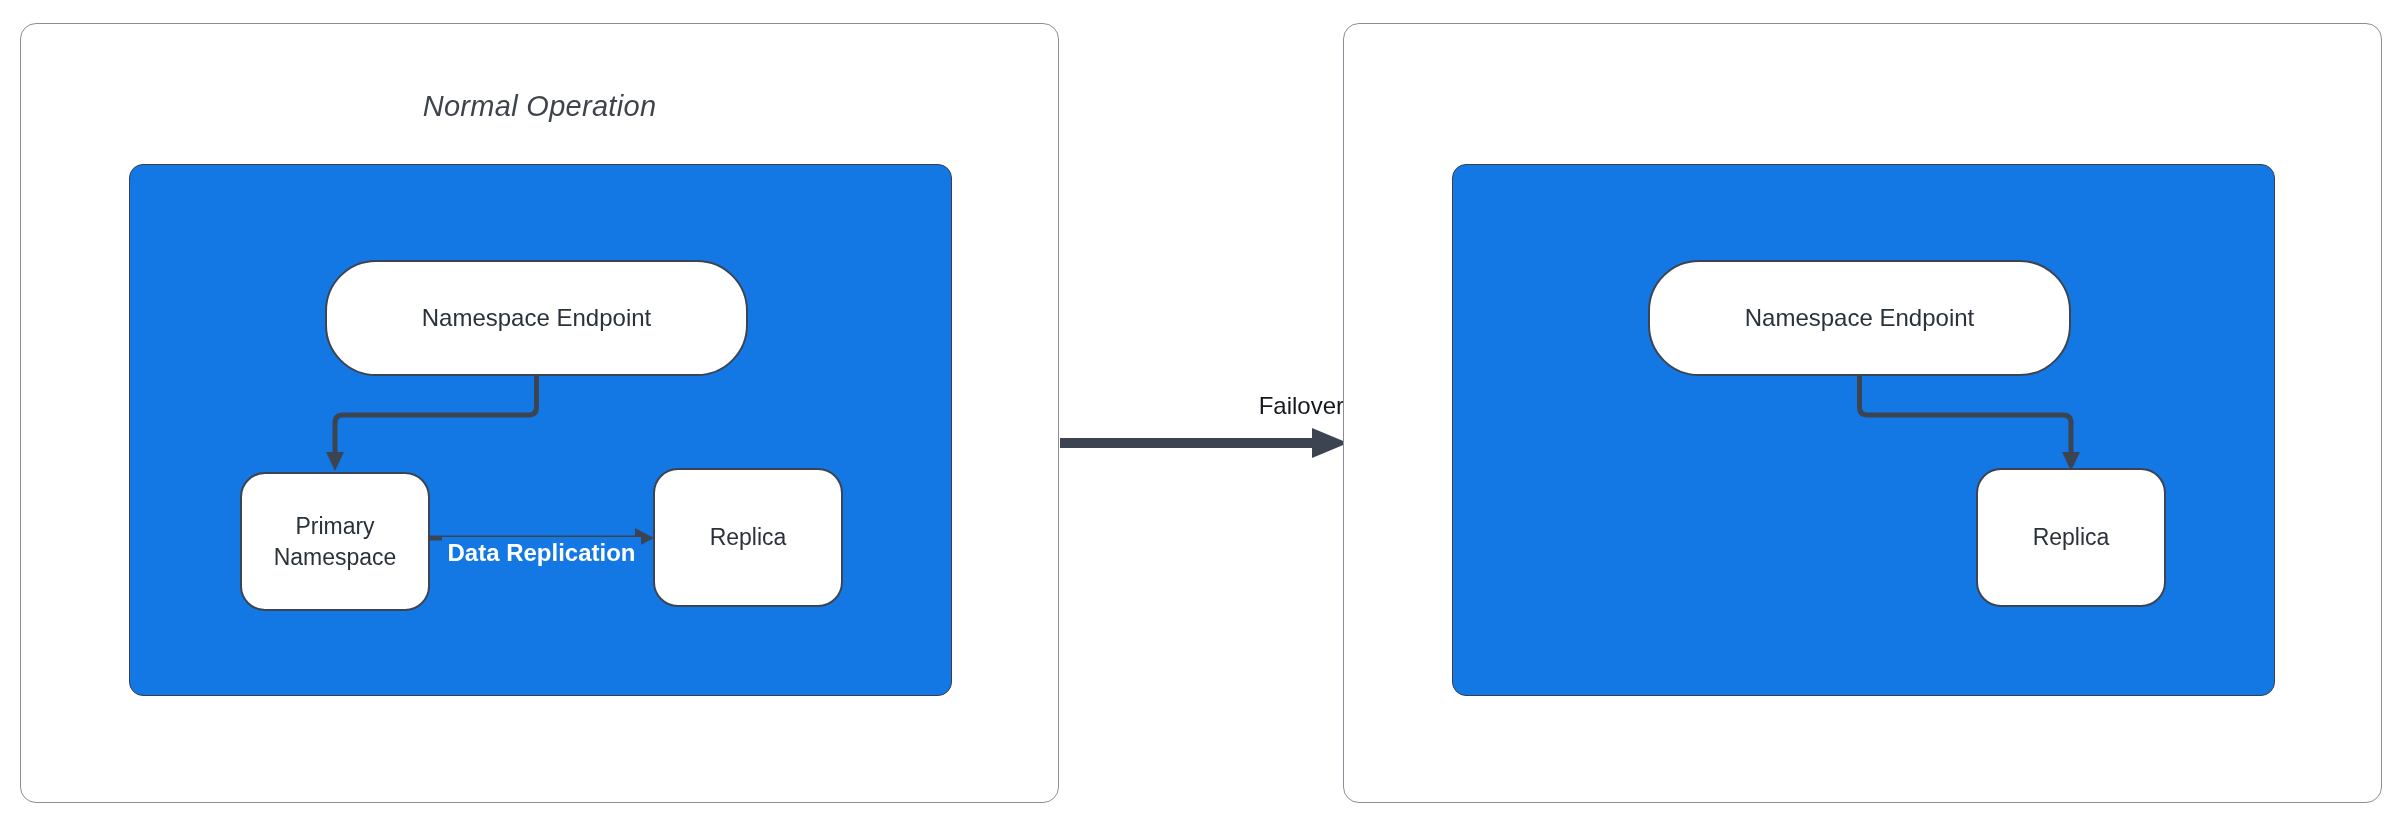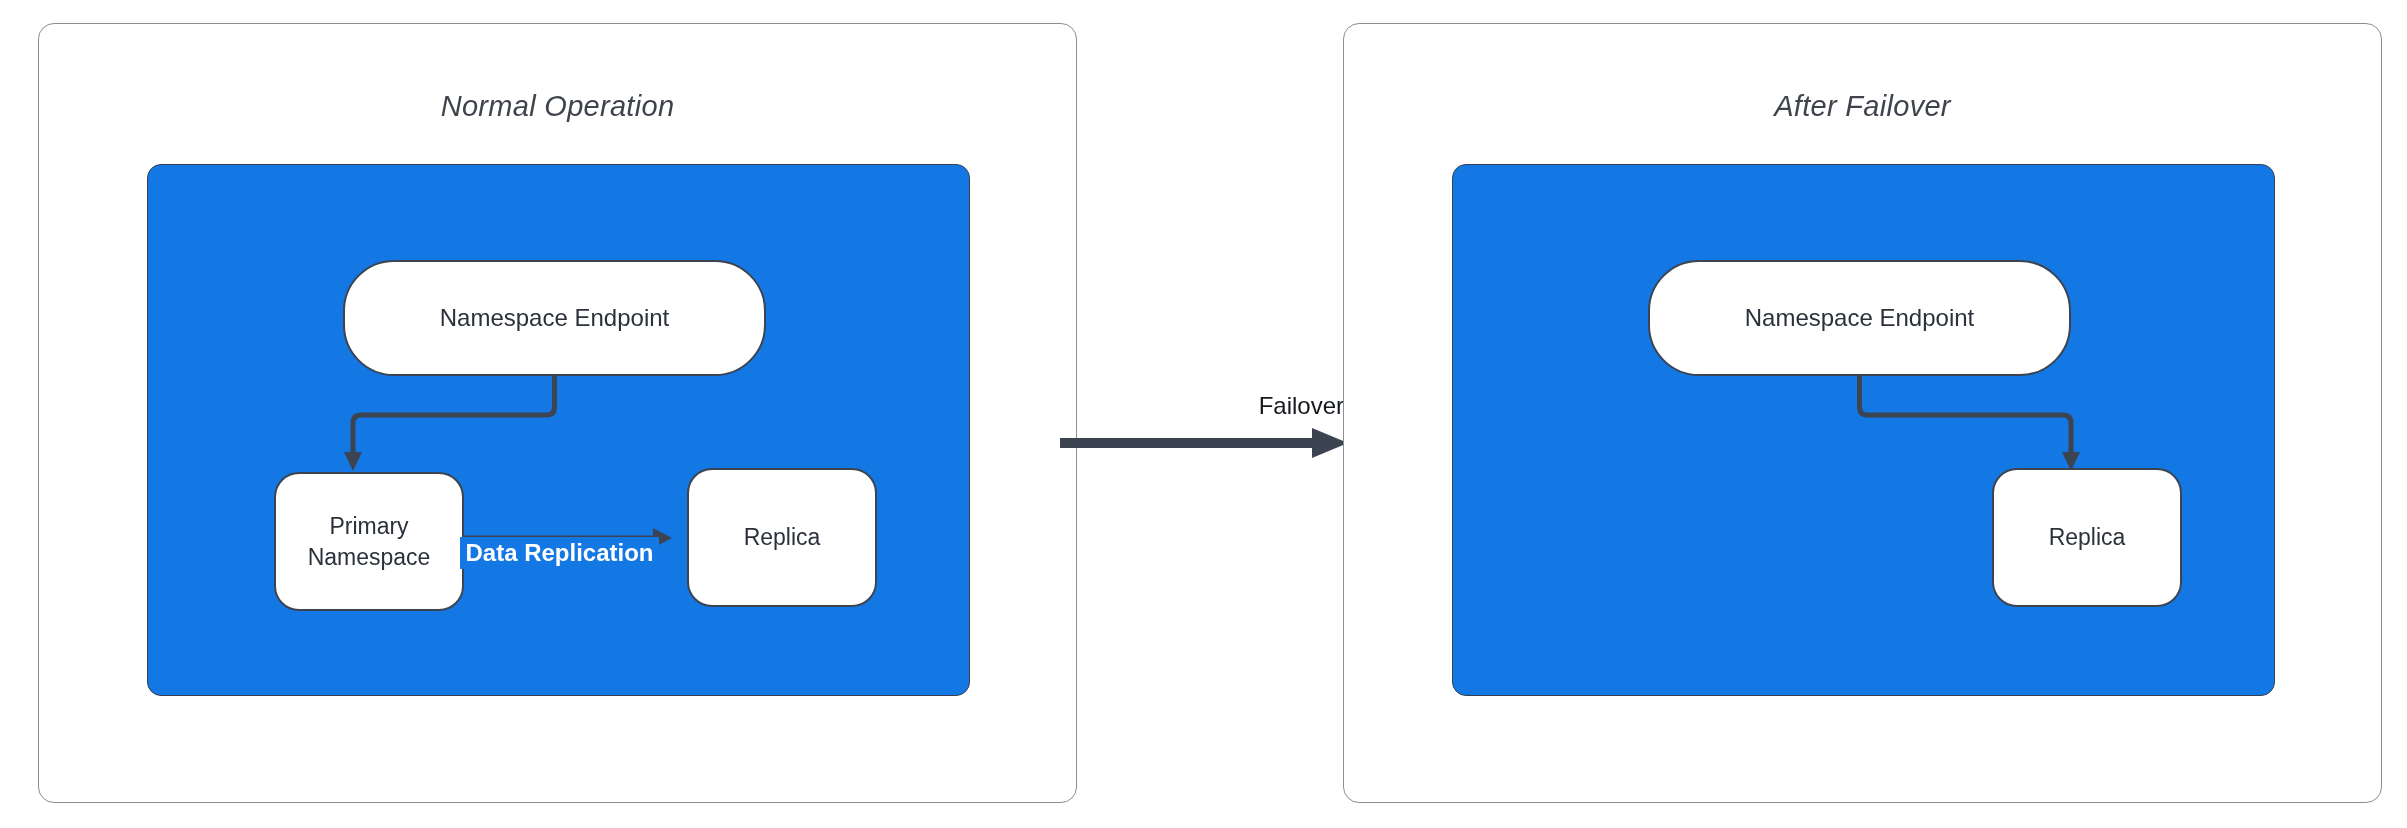--- a/index.html
+++ b/index.html
@@ -16,36 +16,36 @@
     --transition-text:#15181d;
     --canvas-bg:#ffffff;
   }
   *{box-sizing:border-box;margin:0;padding:0;}
   html,body{width:2407px;height:828px;background:var(--canvas-bg);
     font-family:"Liberation Sans","DejaVu Sans",sans-serif;overflow:hidden;}
   .canvas{position:relative;width:2407px;height:828px;background:var(--canvas-bg);}
 
   .panel{position:absolute;top:23px;width:1039px;height:780px;background:#fff;
     border:1.5px solid var(--panel-border);border-radius:16px;}
-  .panel.left{left:38px;}
+  .panel.left{left:20px;}
   .panel.right{left:1343px;}
 
   .panel-title{position:absolute;top:66px;left:0;width:100%;text-align:center;
     font-style:italic;font-size:29px;font-weight:500;color:var(--title-text);letter-spacing:.3px;}
 
   .blue-box{position:absolute;left:108px;top:140px;width:823px;height:532px;
     background:var(--container-fill);border:1.5px solid #37404e;border-radius:14px;}
 
   .pill{position:absolute;left:195px;top:95px;width:423px;height:116px;border-radius:51px;
     background:#fff;border:2px solid var(--node-border);display:flex;align-items:center;
     justify-content:center;font-size:24px;color:var(--node-text);}
 
   .node{position:absolute;width:190px;height:139px;border-radius:25px;background:#fff;
     border:2px solid var(--node-border);display:flex;align-items:center;justify-content:center;
-    text-align:center;font-size:23px;line-height:31px;color:var(--node-text);padding:0 18px;margin-left:16px;}
+    text-align:center;font-size:23px;line-height:31px;color:var(--node-text);padding:0 18px;}
   .node.primary{left:110px;top:307px;}
   .node.replica-left{left:523px;top:303px;}
   .node.recovering{left:112px;top:302px;background:var(--recovering-fill);
     border-color:var(--recovering-border);color:var(--recovering-text);font-style:italic;font-size:25px;}
   .node.replica-right{left:523px;top:303px;}
 
   svg.connectors{position:absolute;left:0;top:0;width:823px;height:532px;overflow:visible;}
   svg.connectors path{fill:none;stroke:var(--connector);stroke-width:5;stroke-linecap:butt;}
   svg.connectors polygon{fill:var(--connector);stroke:none;}
   svg.connectors line{stroke:var(--connector);stroke-width:5;}
@@ -90,21 +90,20 @@
     </div>
   </div>
 
   <div class="failover-label">Failover</div>
   <svg class="failover-arrow" viewBox="0 0 290 56">
     <line x1="0" y1="25" x2="254" y2="25"></line>
     <polygon points="252,10 252,40 288,25"></polygon>
   </svg>
 
   <div class="panel right">
-    <div class="panel-title">After Failover</div>
     <div class="blue-box">
       <svg class="connectors" viewBox="0 0 823 532">
         <path d="M406.5 197 L406.5 242 Q406.5 250 414.5 250 L610 250 Q618 250 618 258 L618 288"></path>
         <polygon points="609,287 627,287 618,306"></polygon>
       </svg>
       <div class="pill">
         <span>Namespace Endpoint</span>
       </div>
       <div class="node replica-right">
         <span>Replica</span>

